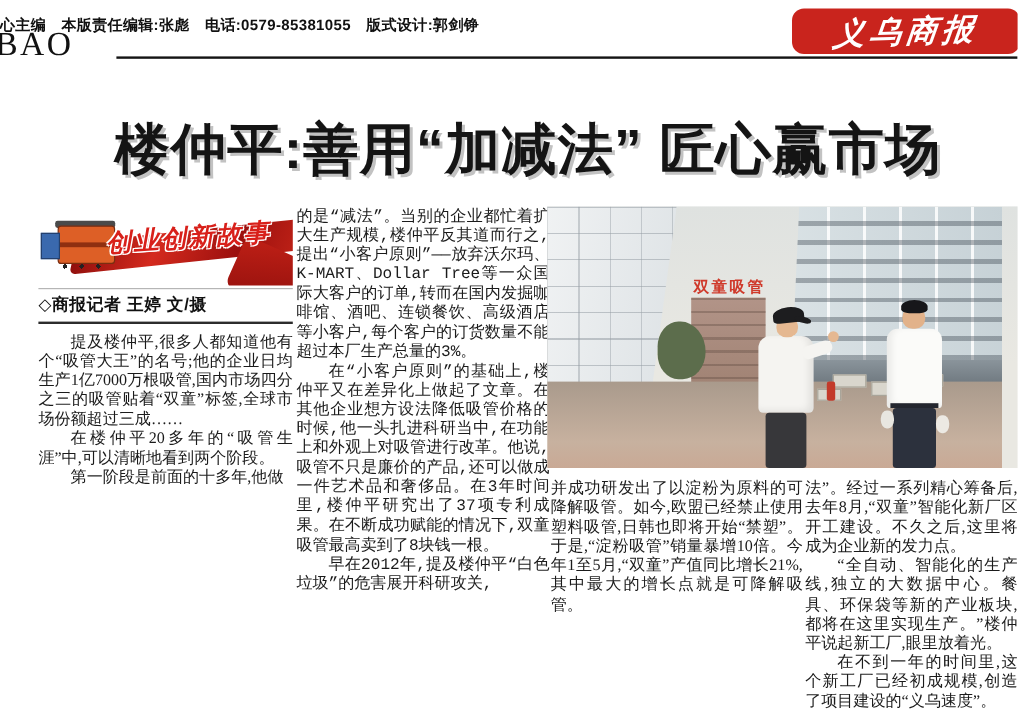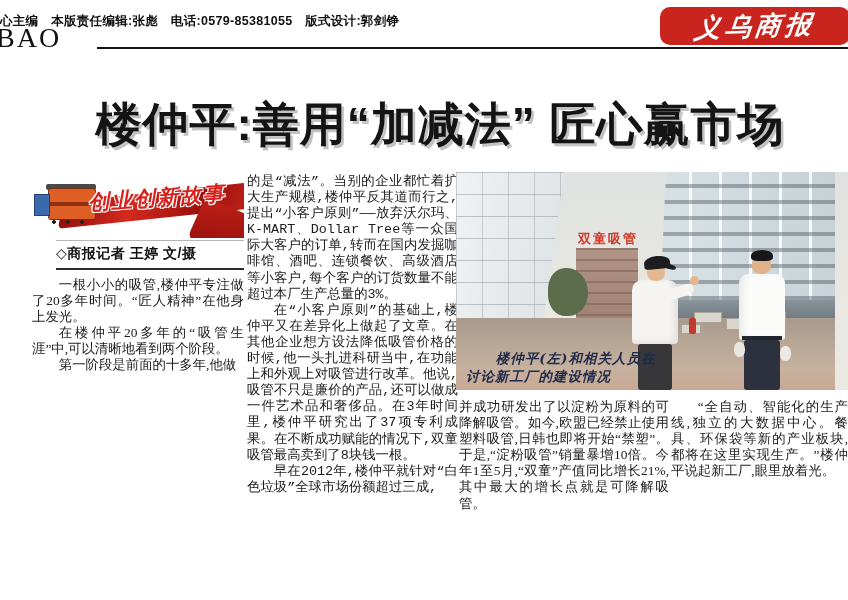--- a/index.html
+++ b/index.html
@@ -64,21 +64,21 @@
   .logo-text{
     position:absolute;left:56px;top:14px;white-space:nowrap;
     font-family:"DejaVu Serif",serif;font-weight:bold;font-style:italic;font-size:21px;
     color:#d8201a;letter-spacing:2px;transform:rotate(-4deg);
     text-shadow:-1px -1px 0 #fff,1px -1px 0 #fff,-1px 1px 0 #fff,1px 1px 0 #fff;
   }
   
   .byline{
     border-top:1px solid #b5b5b5;border-bottom:2px solid #2c2c2c;
     padding:4px 0 5px;margin-bottom:7px;
-    font:bold 14px "Liberation Sans","DejaVu Sans",sans-serif;color:#111;letter-spacing:.5px;margin-left:24px;
+    font:bold 14px "Liberation Sans","DejaVu Sans",sans-serif;color:#111;letter-spacing:.5px;
   }
   
   .photo{
     position:absolute;left:456px;top:172px;width:379px;height:218px;overflow:hidden;
     background:linear-gradient(#dfe2e0,#e9e8e2 60%);
     padding-left:28px;
   }
   .bld-left{
     position:absolute;left:0;top:0;width:108px;height:158px;
     background:
@@ -163,29 +163,29 @@
     <div class="train">
       <div class="train-roof"></div>
       <div class="train-body"></div>
       <div class="train-stripe"></div>
       <div class="train-sign"></div>
       <div class="train-wheels"></div>
     </div>
     <div class="logo-text">创业创新故事</div>
   </div>
   <div class="byline">◇商报记者 王婷 文/摄</div>
-  <p>一根小小的吸管,楼仲平专注做了20多年时间。“匠人精神”在他身上发光。</p>
+  <p>提及楼仲平,很多人都知道他有个“吸管大王”的名号;他的企业日均生产1亿7000万根吸管,国内市场四分之三的吸管贴着“双童”标签,全球市场份额超过三成……</p>
   <p>在楼仲平20多年的“吸管生涯”中,可以清晰地看到两个阶段。</p>
   <p>第一阶段是前面的十多年,他做</p>
 </div>
 
 <div class="col" id="col2">
   <p class="cont">的是“减法”。当别的企业都忙着扩大生产规模,楼仲平反其道而行之,提出“小客户原则”——放弃沃尔玛、K-MART、Dollar Tree等一众国际大客户的订单,转而在国内发掘咖啡馆、酒吧、连锁餐饮、高级酒店等小客户,每个客户的订货数量不能超过本厂生产总量的3%。</p>
   <p>在“小客户原则”的基础上,楼仲平又在差异化上做起了文章。在其他企业想方设法降低吸管价格的时候,他一头扎进科研当中,在功能上和外观上对吸管进行改革。他说,吸管不只是廉价的产品,还可以做成一件艺术品和奢侈品。在3年时间里,楼仲平研究出了37项专利成果。在不断成功赋能的情况下,双童吸管最高卖到了8块钱一根。</p>
-  <p>早在2012年,楼仲平就针对“白色垃圾”全球市场份额超过三成,</p>
+  <p>早在2012年,提及楼仲平“白色垃圾”的危害展开科研攻关,</p>
 </div>
 
 <div class="photo">
   <div class="bld-left"></div>
   <div class="bld-center"></div>
   <div class="sign">双童吸管</div>
   <div class="tree"></div>
   <div class="bld-right"></div>
   <div class="bld-right-base"></div>
   <div class="ground"></div>
@@ -205,25 +205,23 @@
   </div>
   <div class="person p2">
     <div class="torso"></div>
     <div class="face"></div>
     <div class="hair"></div>
     <div class="belt"></div>
     <div class="legs"></div>
     <div class="glove-l"></div>
     <div class="glove-r"></div>
   </div>
-  <div class="photo-caption">
-    <span class="ind">楼仲平(左)和相关人员在</span>
-    <span>讨论新工厂的建设情况</span>
-  </div>
 </div>
 
 <div class="col" id="col3">
   <p class="cont">并成功研发出了以淀粉为原料的可降解吸管。如今,欧盟已经禁止使用塑料吸管,日韩也即将开始“禁塑”。于是,“淀粉吸管”销量暴增10倍。今年1至5月,“双童”产值同比增长21%,其中最大的增长点就是可降解吸管。</p>
 </div>
 
 <div class="col" id="col4">
+  <p class="cont">法”。经过一系列精心筹备后,去年8月,“双童”智能化新厂区开工建设。不久之后,这里将成为企业新的发力点。</p>
   <p>“全自动、智能化的生产线,独立的大数据中心。餐具、环保袋等新的产业板块,都将在这里实现生产。”楼仲平说起新工厂,眼里放着光。</p>
+  <p>在不到一年的时间里,这个新工厂已经初成规模,创造了项目建设的“义乌速度”。</p>
 </div>
 
 </body></html>

